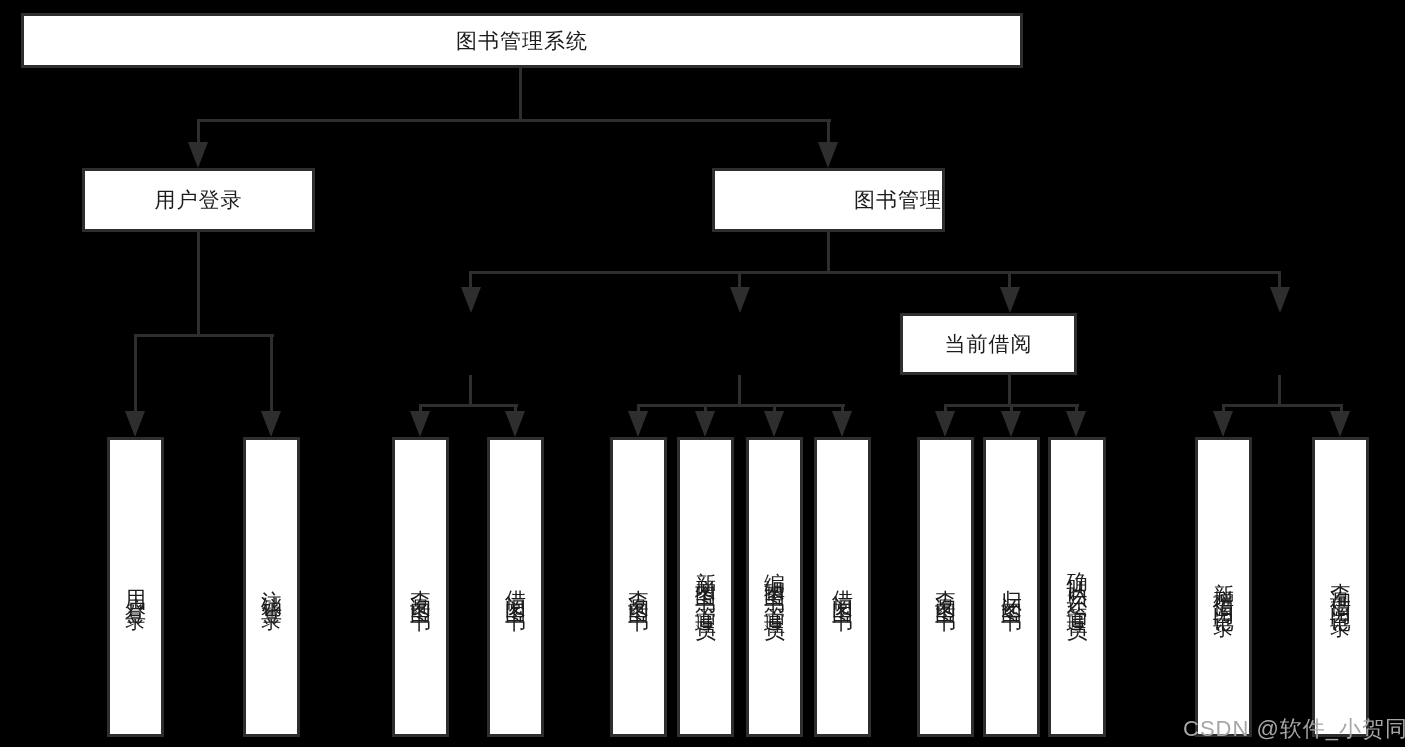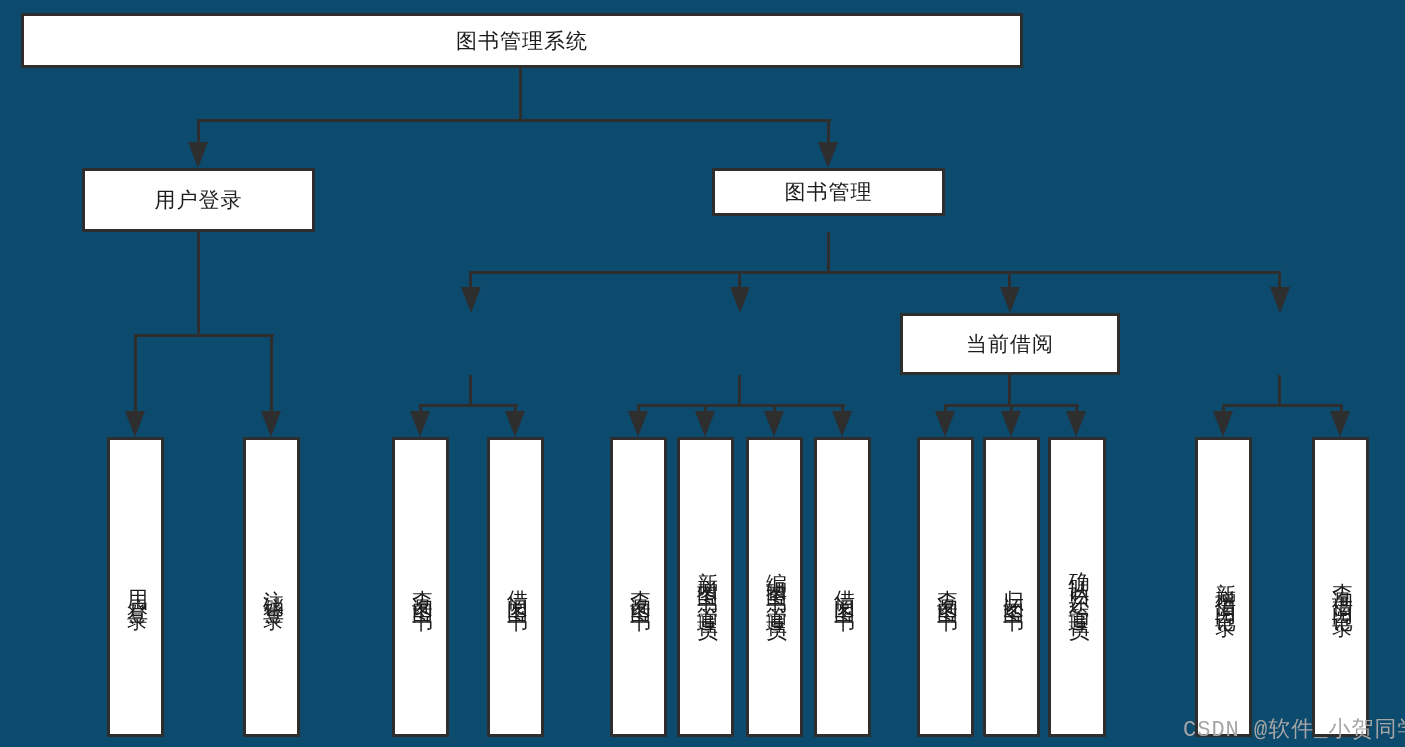--- a/index.html
+++ b/index.html
@@ -1,21 +1,21 @@
 <!DOCTYPE html>
 <html><head>
 <meta charset="utf-8">
 <style>
   html, body { margin: 0; padding: 0; background: #ffffff; }
   #canvas {
     position: relative;
     width: 1405px;
     height: 747px;
-    background: #0c4a6e;
-    font-family: Liberation Mono, monospace;
+    background: #000000;
+    font-family: Liberation Sans, sans-serif;
     overflow: hidden;
   }
   .nbox {
     position: absolute;
     box-sizing: border-box;
     background: #ffffff;
     border: 3px solid #2e2e2e;
     color: #1c1c1c;
     display: flex;
     align-items: center;
@@ -74,21 +74,21 @@
 
   <div class="line" style="left:197px; top:119px; width:3px; height:27px;"></div>
   <div class="arrow" style="left:188px; top:142px;"></div>
 
   <div class="line" style="left:827px; top:119px; width:3px; height:27px;"></div>
   <div class="arrow" style="left:818px; top:142px;"></div>
 
   <div class="nbox" style="left:82px; top:168px; width:233px; height:64px;">
     <span class="hlabel">用户登录</span>
   </div>
-  <div class="nbox" style="left:712px; top:168px; width:233px; height:48px;">
+  <div class="nbox" style="left:712px; top:168px; width:233px; height:64px;justify-content:flex-end;">
     <span class="hlabel">图书管理</span>
   </div>
 
   <div class="line" style="left:197px; top:232px; width:3px; height:105px;"></div>
   <div class="line" style="left:134px; top:334px; width:140px; height:3px;"></div>
   <div class="line" style="left:134px; top:334px; width:3px; height:79px;"></div>
   <div class="arrow" style="left:125px; top:411px;"></div>
   <div class="line" style="left:270px; top:334px; width:3px; height:79px;"></div>
   <div class="arrow" style="left:261px; top:411px;"></div>
 
@@ -96,21 +96,21 @@
   <div class="line" style="left:469px; top:271px; width:812px; height:3px;"></div>
   <div class="line" style="left:469px; top:271px; width:3px; height:18px;"></div>
   <div class="arrow" style="left:461px; top:287px;"></div>
   <div class="line" style="left:738px; top:271px; width:3px; height:18px;"></div>
   <div class="arrow" style="left:730px; top:287px;"></div>
   <div class="line" style="left:1008px; top:271px; width:3px; height:18px;"></div>
   <div class="arrow" style="left:1000px; top:287px;"></div>
   <div class="line" style="left:1278px; top:271px; width:3px; height:18px;"></div>
   <div class="arrow" style="left:1270px; top:287px;"></div>
 
-  <div class="nbox" style="left:900px; top:313px; width:220px; height:62px;">
+  <div class="nbox" style="left:900px; top:313px; width:177px; height:62px;">
     <span class="hlabel">当前借阅</span>
   </div>
 
   <div class="line" style="left:469px; top:375px; width:3px; height:32px;"></div>
   <div class="line" style="left:419px; top:404px; width:99px; height:3px;"></div>
   <div class="line" style="left:419px; top:404px; width:3px; height:9px;"></div>
   <div class="arrow" style="left:410px; top:411px;"></div>
   <div class="line" style="left:514px; top:404px; width:3px; height:9px;"></div>
   <div class="arrow" style="left:505px; top:411px;"></div>
 

